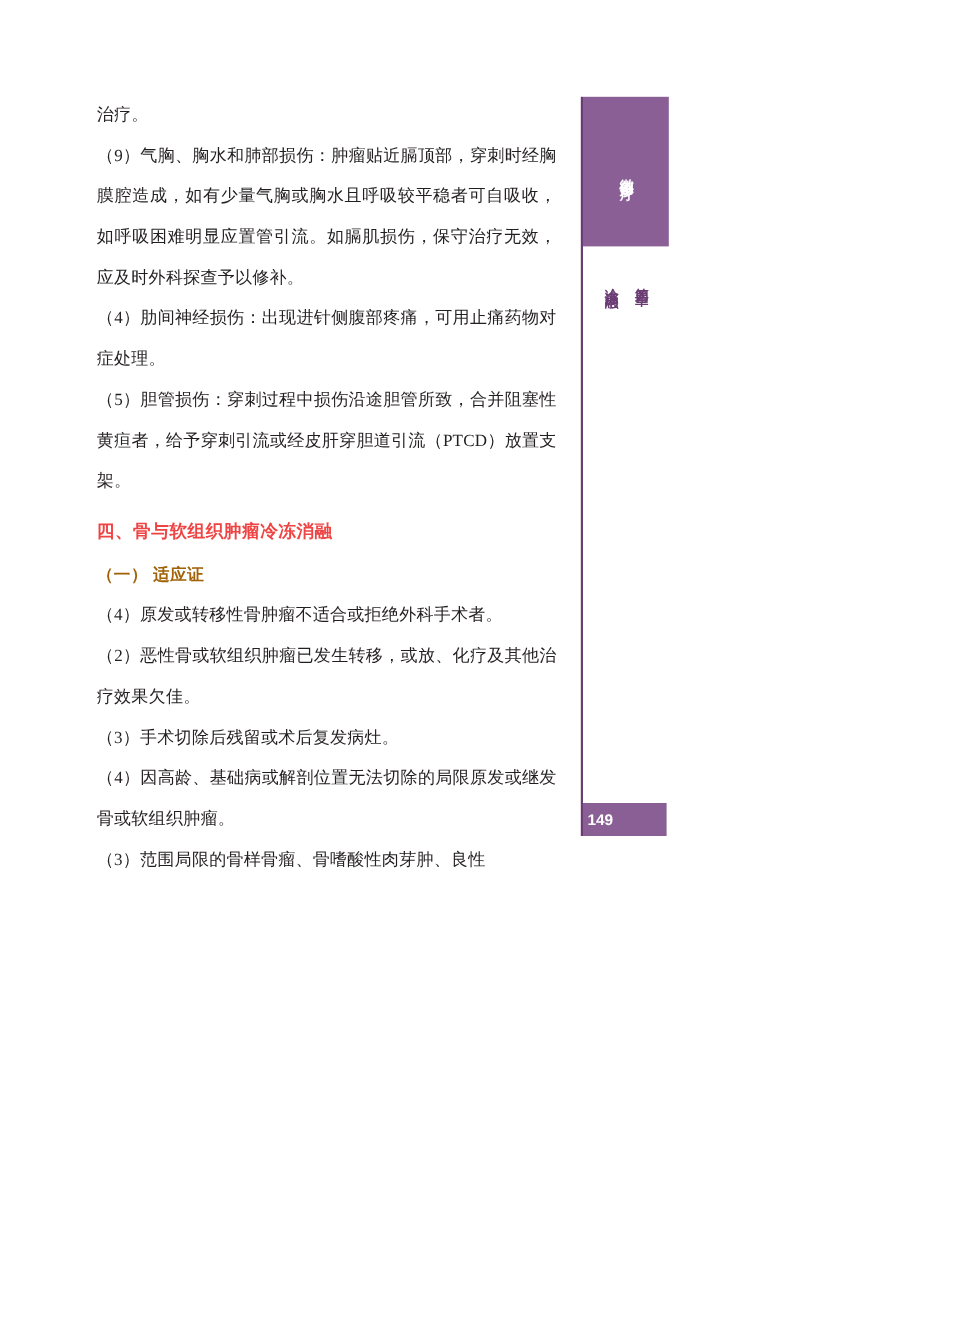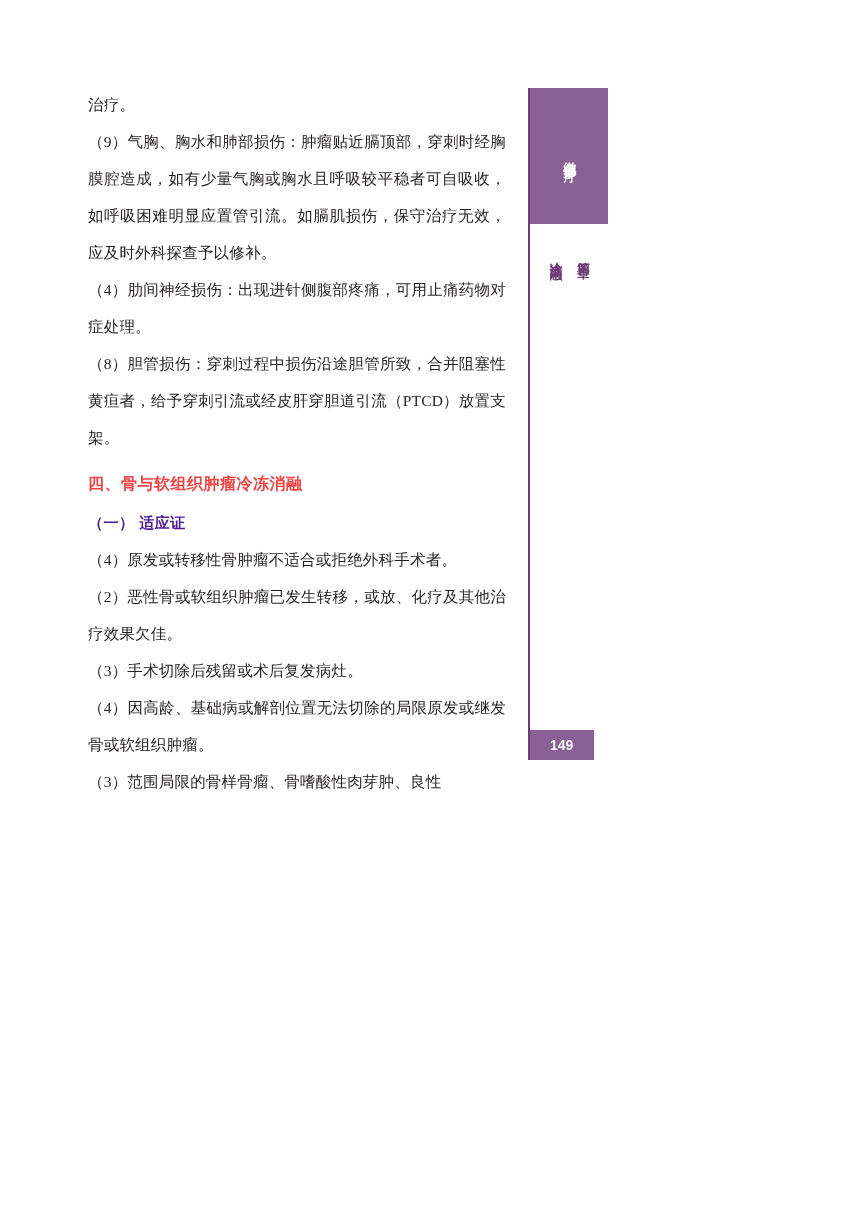--- a/index.html
+++ b/index.html
@@ -82,31 +82,31 @@
     writing-mode: vertical-rl;
     text-orientation: upright;
     line-height: 1.4;
   }
 
   
   .folio {
     position: absolute;
     left: 530px;
     top: 730px;
-    width: 64px;
+    width: 76px;
     height: 30px;
     background: #8a5f95;
     color: #ffffff;
     font-family: "Liberation Sans", "DejaVu Sans", sans-serif;
     font-weight: bold;
     font-size: 14px;
     display: flex;
     align-items: center;
     justify-content: flex-start;
-    padding-left: 20px;
+    padding-left: 4px;
     box-sizing: border-box;
   }
 
   
   .col {
     position: absolute;
     left: 88px;
     top: 86px;
     width: 418px;
   }
@@ -126,21 +126,21 @@
     padding-top: 8px;
     color: #ef4444;
     font-family: "Liberation Sans", "DejaVu Sans", sans-serif;
     font-weight: bold;
     font-size: 16px;
     line-height: 40px;
     letter-spacing: 0.5px;
   }
   .h-sub {
     margin: 0;
-    color: #4c1d95;
+    color: #a16207;
     font-family: "Liberation Sans", "DejaVu Sans", sans-serif;
     font-weight: bold;
     font-size: 15px;
     line-height: 37px;
     letter-spacing: 0.5px;
   }
 </style>
 </head>
 <body>
 
@@ -156,21 +156,21 @@
     <span>第四章</span>
     <span>冷冻消融</span>
   </div>
 
   <div class="folio">149</div>
 
   <div class="col">
     <p>治疗。</p>
     <p class="indent">（9）气胸、胸水和肺部损伤：肿瘤贴近膈顶部，穿刺时经胸膜腔造成，如有少量气胸或胸水且呼吸较平稳者可自吸收，如呼吸困难明显应置管引流。如膈肌损伤，保守治疗无效，应及时外科探查予以修补。</p>
     <p class="indent">（4）肋间神经损伤：出现进针侧腹部疼痛，可用止痛药物对症处理。</p>
-    <p class="indent">（8）胆管损伤：穿刺过程中损伤沿途胆管所致，合并阻塞性黄疸者，给予穿刺引流或经皮肝穿胆道引流（PTCD）放置支架。</p>
+    <p class="indent">（5）胆管损伤：穿刺过程中损伤沿途胆管所致，合并阻塞性黄疸者，给予穿刺引流或经皮肝穿胆道引流（PTCD）放置支架。</p>
 
     <div class="h-section">四、骨与软组织肿瘤冷冻消融</div>
     <div class="h-sub">（一）  适应证</div>
 
     <p class="indent">（4）原发或转移性骨肿瘤不适合或拒绝外科手术者。</p>
     <p class="indent">（2）恶性骨或软组织肿瘤已发生转移，或放、化疗及其他治疗效果欠佳。</p>
     <p class="indent">（3）手术切除后残留或术后复发病灶。</p>
     <p class="indent">（4）因高龄、基础病或解剖位置无法切除的局限原发或继发骨或软组织肿瘤。</p>
     <p class="indent">（3）范围局限的骨样骨瘤、骨嗜酸性肉芽肿、良性</p>
   </div>

